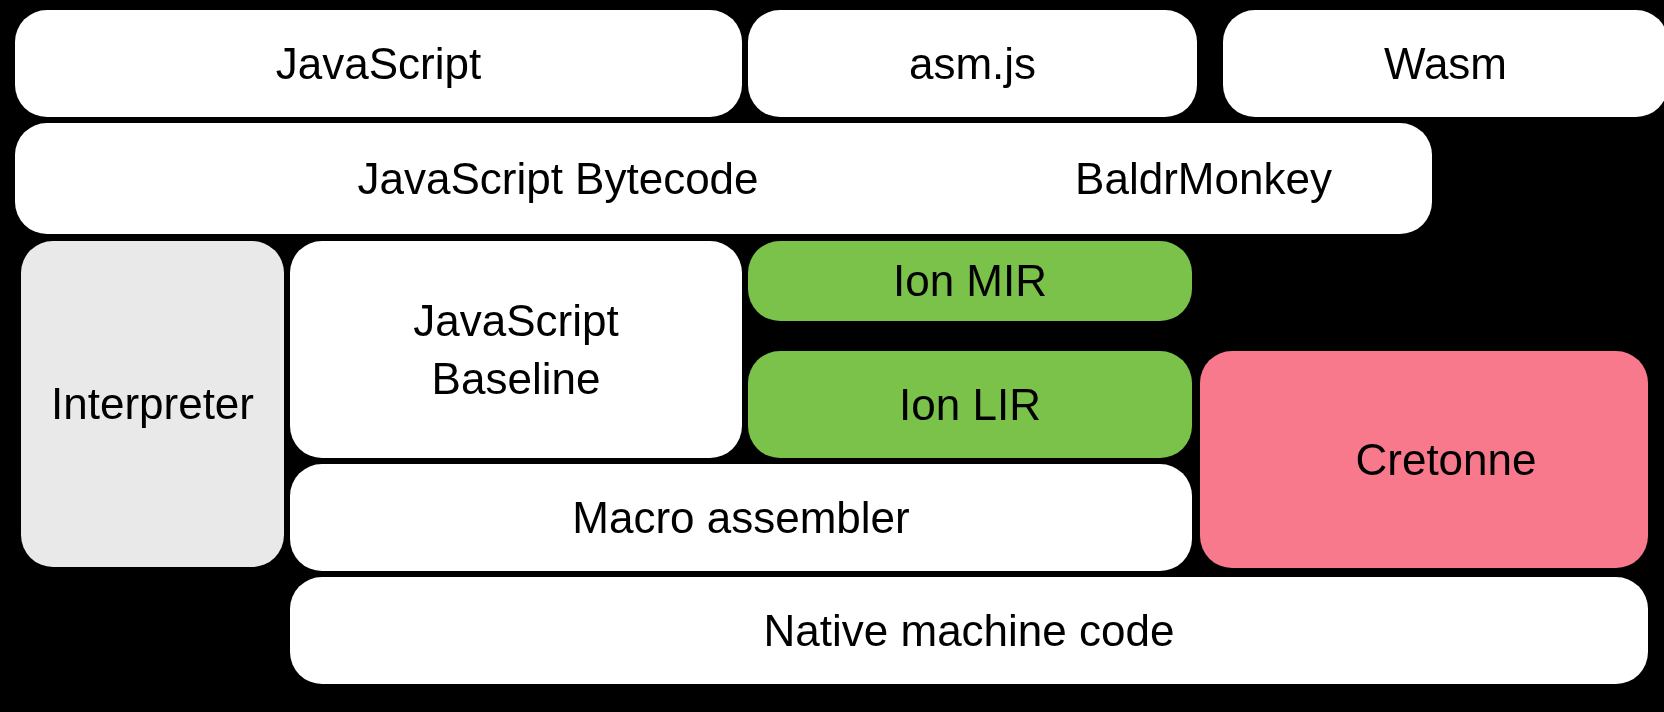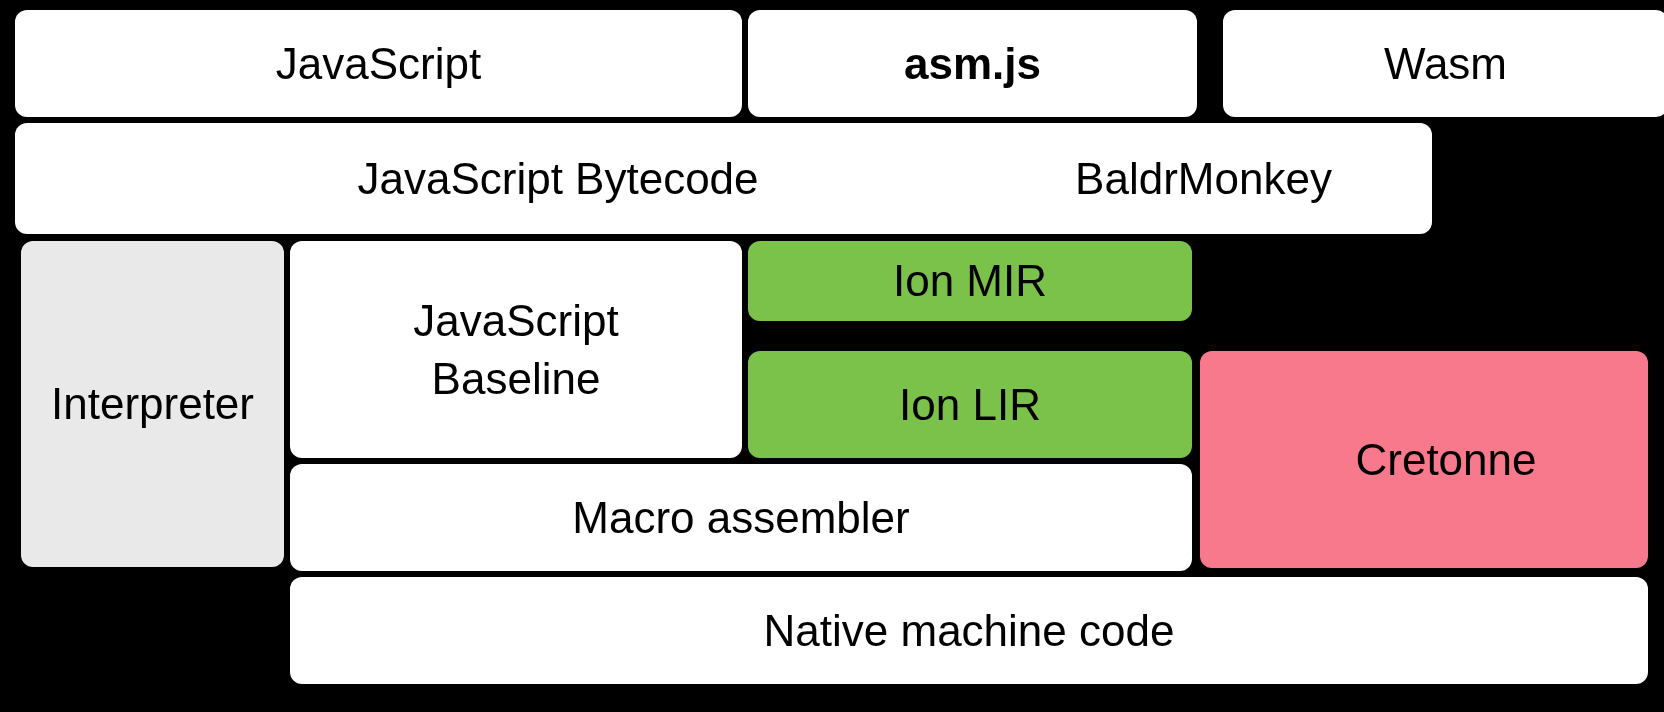--- a/index.html
+++ b/index.html
@@ -13,30 +13,30 @@
     height: 712px;
     overflow: hidden;
     font-family: "Liberation Sans", sans-serif;
   }
   .box {
     position: absolute;
     display: flex;
     align-items: center;
     justify-content: center;
     text-align: center;
-    border-radius: 12px;
+    border-radius: 32px;
     font-size: 44px;
     line-height: 1.3;
     color: #000000;
     white-space: pre-line;
     box-sizing: border-box;
   }
   
   .b-javascript   { left: 15px;   top: 10px;  width: 727px;  height: 107px; }
-  .b-asmjs        { left: 748px;  top: 10px;  width: 449px;  height: 107px; font-weight: bold; }
+  .b-asmjs        { left: 748px;  top: 10px;  width: 449px;  height: 107px; }
   .b-wasm         { left: 1203px; top: 10px;  width: 445px;  height: 107px; margin-left: 20px; }
   .b-bytecode     { left: 15px;   top: 123px; width: 1060px;  height: 111px; padding-left: 26px; }
   .b-baldrmonkey  { left: 975px;  top: 123px; width: 457px;  height: 111px; }
   .b-interpreter  { left: 21px;   top: 241px; width: 263px;  height: 326px; }
   .b-baseline     { left: 290px;  top: 241px; width: 452px;  height: 217px; }
   .b-ionmir       { left: 748px;  top: 241px; width: 444px;  height: 80px; }
   .b-ionlir       { left: 748px;  top: 351px; width: 444px;  height: 107px; }
   .b-cretonne     { left: 1200px; top: 351px; width: 448px;  height: 217px; }
   .b-macro        { left: 290px;  top: 464px; width: 902px;  height: 107px; }
   .b-native       { left: 290px;  top: 577px; width: 1358px; height: 107px; }

